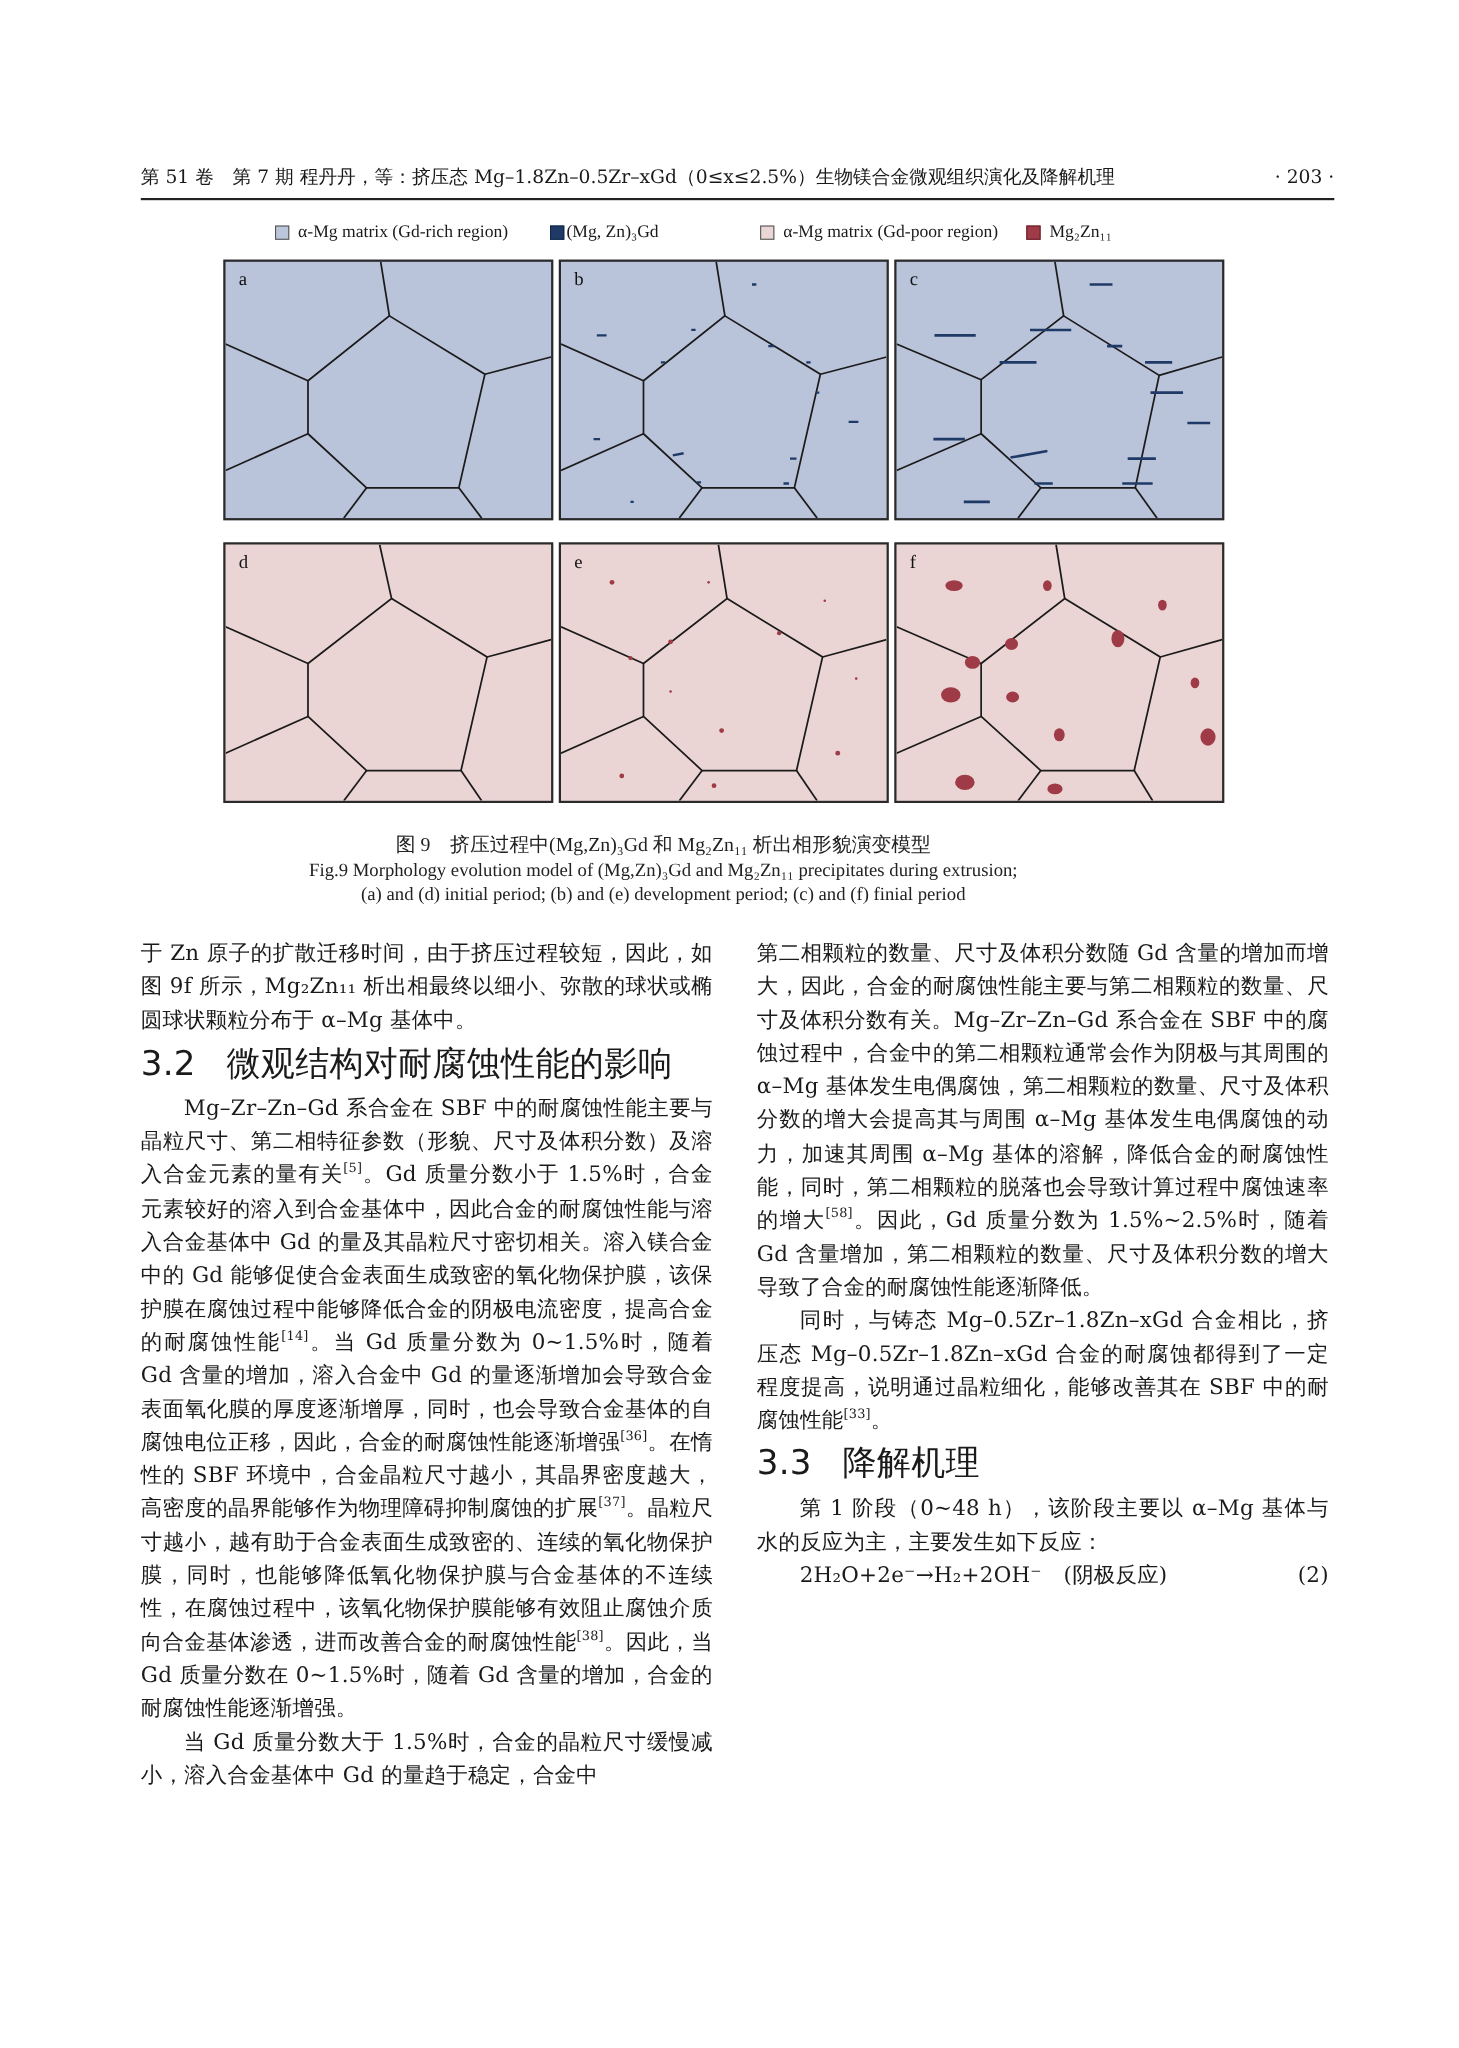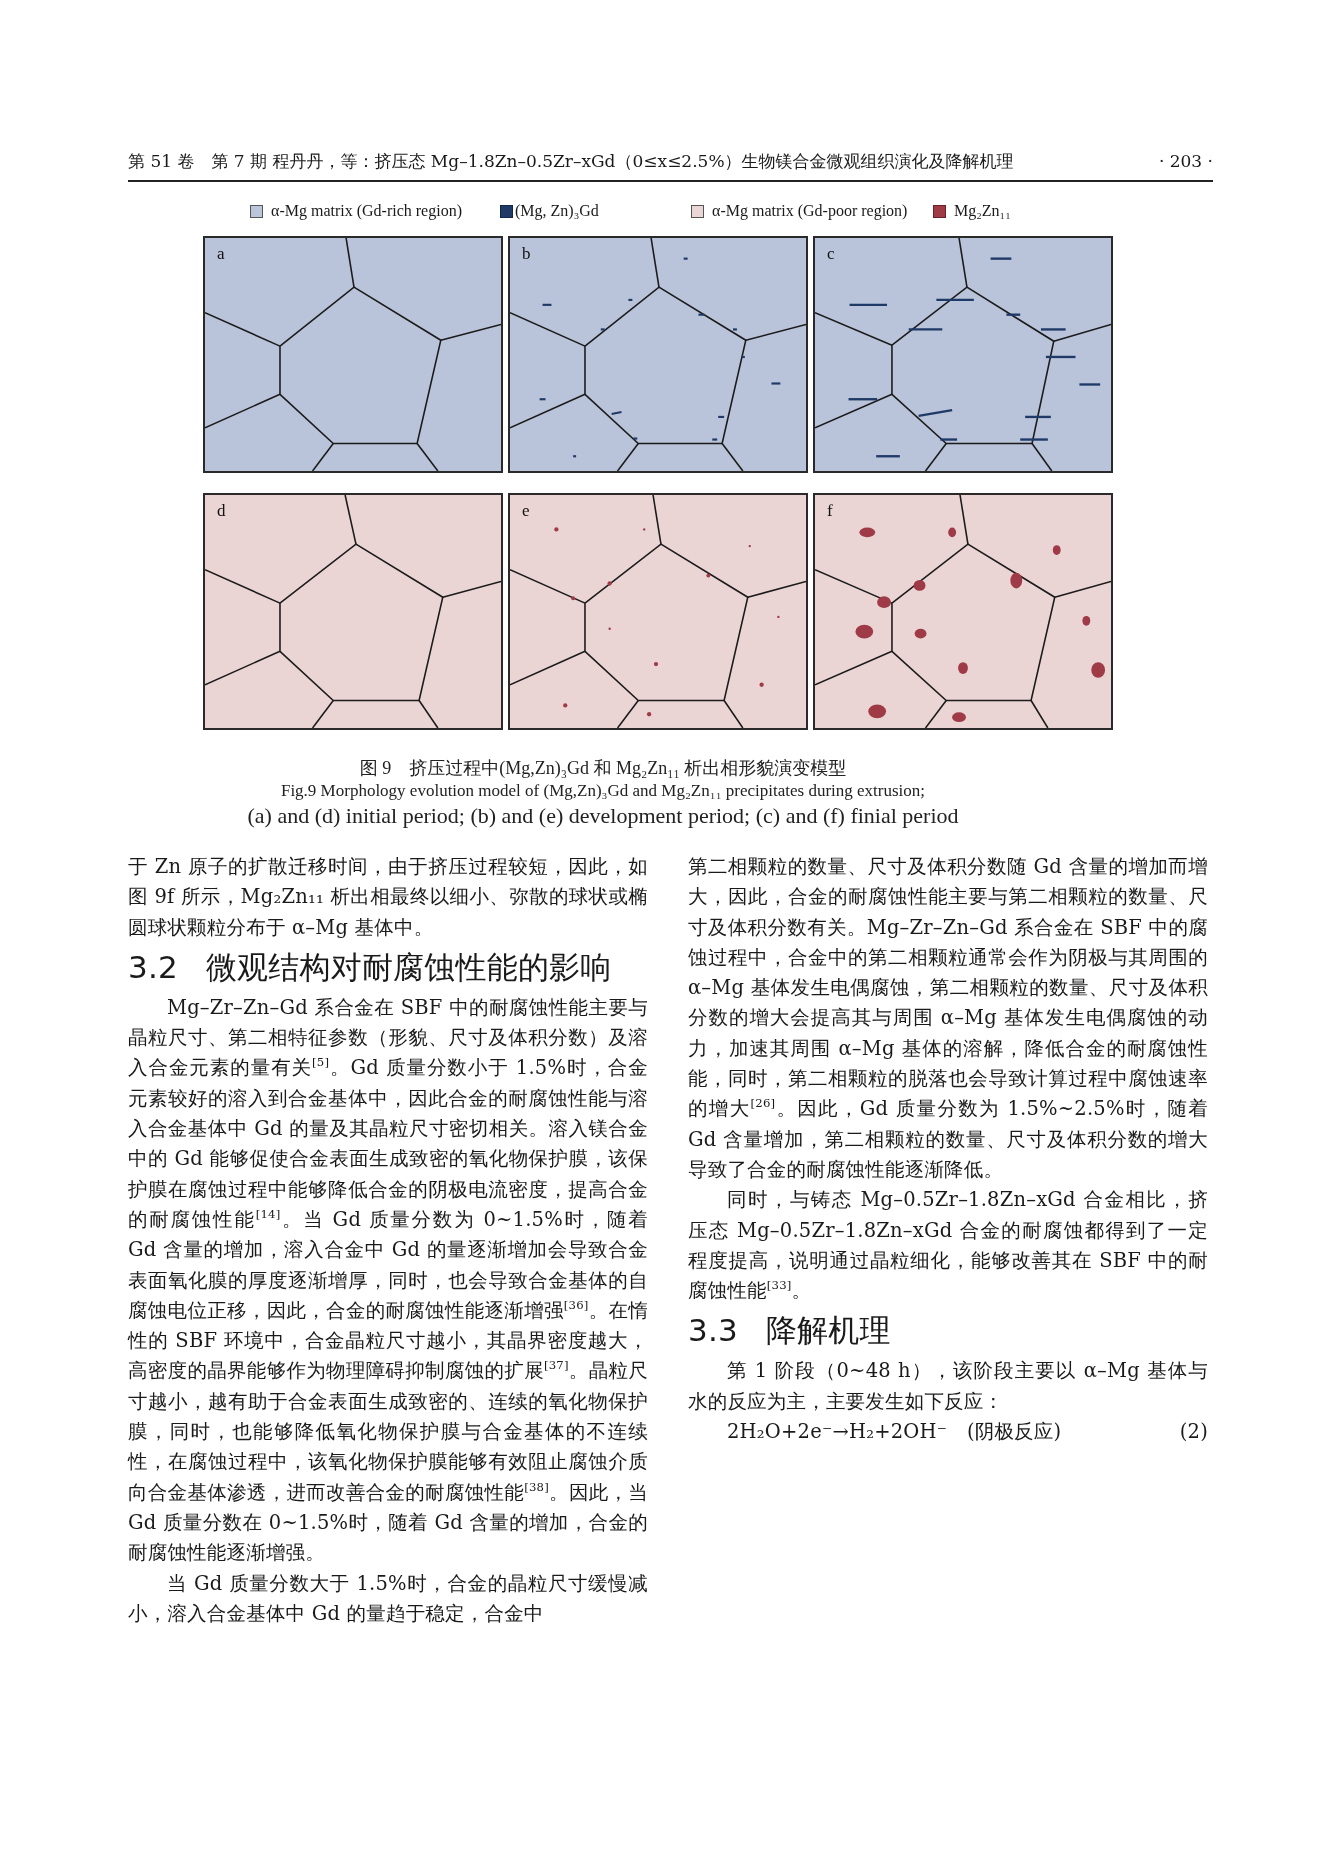--- a/index.html
+++ b/index.html
@@ -16,21 +16,21 @@
   .swatch { display: inline-block; width: 11px; height: 11px; border: 1px solid #555; margin-right: 8px; }
   .swatch.dark { border-color: #12284a; }
 
   .panel { position: absolute; width: 300px; height: 237px; border: 2px solid #2a2a2a; box-sizing: border-box; overflow: hidden; }
   .panel svg { position: absolute; left: 0; top: 0; width: 100%; height: 100%; }
   .panel-label { position: absolute; left: 12px; top: 6px; font-family: "Liberation Serif", serif; font-size: 17px; color: #111; }
 
   .caption { position: absolute; left: 0; width: 1206px; text-align: center; font-family: "Liberation Serif", serif; color: #222; }
   .caption.cn { top: 756px; font-size: 18px; }
   .caption.en1 { top: 781px; font-size: 17px; }
-  .caption.en2 { top: 803px; font-size: 22px; }
+  .caption.en2 { top: 803px; font-size: 17px; }
 
   .col { position: absolute; top: 852px; width: 520px; font-size: 19.5px; line-height: 30.3px; text-align: justify; letter-spacing: 0.2px; }
   .col.left { left: 128px; }
   .col.right { left: 688px; }
   .col p { margin: 0; }
   .col p.indent { text-indent: 2em; }
   .col h3 { margin: 8px 0 10px 0; font-family: "DejaVu Sans", "Liberation Sans", sans-serif; font-weight: normal; font-size: 31px; line-height: 32px; }
   .col h3 .num { margin-right: 28px; }
   .equation { display: flex; justify-content: space-between; padding-left: 2em; align-items: flex-end; }
   sup { font-size: 0.6em; vertical-align: 0.7em; line-height: 0; }
@@ -221,21 +221,21 @@
 <div class="col left">
   <p>于 Zn 原子的扩散迁移时间，由于挤压过程较短，因此，如图 9f 所示，Mg₂Zn₁₁ 析出相最终以细小、弥散的球状或椭圆球状颗粒分布于 α–Mg 基体中。</p>
   <h3>
     <span class="num">3.2</span><span>微观结构对耐腐蚀性能的影响</span>
   </h3>
   <p class="indent"><span>Mg–Zr–Zn–Gd 系合金在 SBF 中的耐腐蚀性能主要与晶粒尺寸、第二相特征参数（形貌、尺寸及体积分数）及溶入合金元素的量有关</span><sup>[5]</sup><span>。Gd 质量分数小于 1.5%时，合金元素较好的溶入到合金基体中，因此合金的耐腐蚀性能与溶入合金基体中 Gd 的量及其晶粒尺寸密切相关。溶入镁合金中的 Gd 能够促使合金表面生成致密的氧化物保护膜，该保护膜在腐蚀过程中能够降低合金的阴极电流密度，提高合金的耐腐蚀性能</span><sup>[14]</sup><span>。当 Gd 质量分数为 0~1.5%时，随着 Gd 含量的增加，溶入合金中 Gd 的量逐渐增加会导致合金表面氧化膜的厚度逐渐增厚，同时，也会导致合金基体的自腐蚀电位正移，因此，合金的耐腐蚀性能逐渐增强</span><sup>[36]</sup><span>。在惰性的 SBF 环境中，合金晶粒尺寸越小，其晶界密度越大，高密度的晶界能够作为物理障碍抑制腐蚀的扩展</span><sup>[37]</sup><span>。晶粒尺寸越小，越有助于合金表面生成致密的、连续的氧化物保护膜，同时，也能够降低氧化物保护膜与合金基体的不连续性，在腐蚀过程中，该氧化物保护膜能够有效阻止腐蚀介质向合金基体渗透，进而改善合金的耐腐蚀性能</span><sup>[38]</sup><span>。因此，当 Gd 质量分数在 0~1.5%时，随着 Gd 含量的增加，合金的耐腐蚀性能逐渐增强。</span></p>
   <p class="indent">当 Gd 质量分数大于 1.5%时，合金的晶粒尺寸缓慢减小，溶入合金基体中 Gd 的量趋于稳定，合金中</p>
 </div>
 
 <div class="col right">
-  <p><span>第二相颗粒的数量、尺寸及体积分数随 Gd 含量的增加而增大，因此，合金的耐腐蚀性能主要与第二相颗粒的数量、尺寸及体积分数有关。Mg–Zr–Zn–Gd 系合金在 SBF 中的腐蚀过程中，合金中的第二相颗粒通常会作为阴极与其周围的 α–Mg 基体发生电偶腐蚀，第二相颗粒的数量、尺寸及体积分数的增大会提高其与周围 α–Mg 基体发生电偶腐蚀的动力，加速其周围 α–Mg 基体的溶解，降低合金的耐腐蚀性能，同时，第二相颗粒的脱落也会导致计算过程中腐蚀速率的增大</span><sup>[26]</sup><span>。因此，Gd 质量分数为 1.5%~2.5%时，随着 Gd 含量增加，第二相颗粒的数量、尺寸及体积分数的增大导致了合金的耐腐蚀性能逐渐降低。</span></p>
+  <p><span>第二相颗粒的数量、尺寸及体积分数随 Gd 含量的增加而增大，因此，合金的耐腐蚀性能主要与第二相颗粒的数量、尺寸及体积分数有关。Mg–Zr–Zn–Gd 系合金在 SBF 中的腐蚀过程中，合金中的第二相颗粒通常会作为阴极与其周围的 α–Mg 基体发生电偶腐蚀，第二相颗粒的数量、尺寸及体积分数的增大会提高其与周围 α–Mg 基体发生电偶腐蚀的动力，加速其周围 α–Mg 基体的溶解，降低合金的耐腐蚀性能，同时，第二相颗粒的脱落也会导致计算过程中腐蚀速率的增大</span><sup>[58]</sup><span>。因此，Gd 质量分数为 1.5%~2.5%时，随着 Gd 含量增加，第二相颗粒的数量、尺寸及体积分数的增大导致了合金的耐腐蚀性能逐渐降低。</span></p>
   <p class="indent"><span>同时，与铸态 Mg–0.5Zr–1.8Zn–xGd 合金相比，挤压态 Mg–0.5Zr–1.8Zn–xGd 合金的耐腐蚀都得到了一定程度提高，说明通过晶粒细化，能够改善其在 SBF 中的耐腐蚀性能</span><sup>[33]</sup><span>。</span></p>
   <h3>
     <span class="num">3.3</span><span>降解机理</span>
   </h3>
   <p class="indent">第 1 阶段（0~48 h），该阶段主要以 α–Mg 基体与水的反应为主，主要发生如下反应：</p>
   <div class="equation">
     <span>2H₂O+2e⁻→H₂+2OH⁻　(阴极反应)</span>
     <span>(2)</span>
   </div>
 </div>

